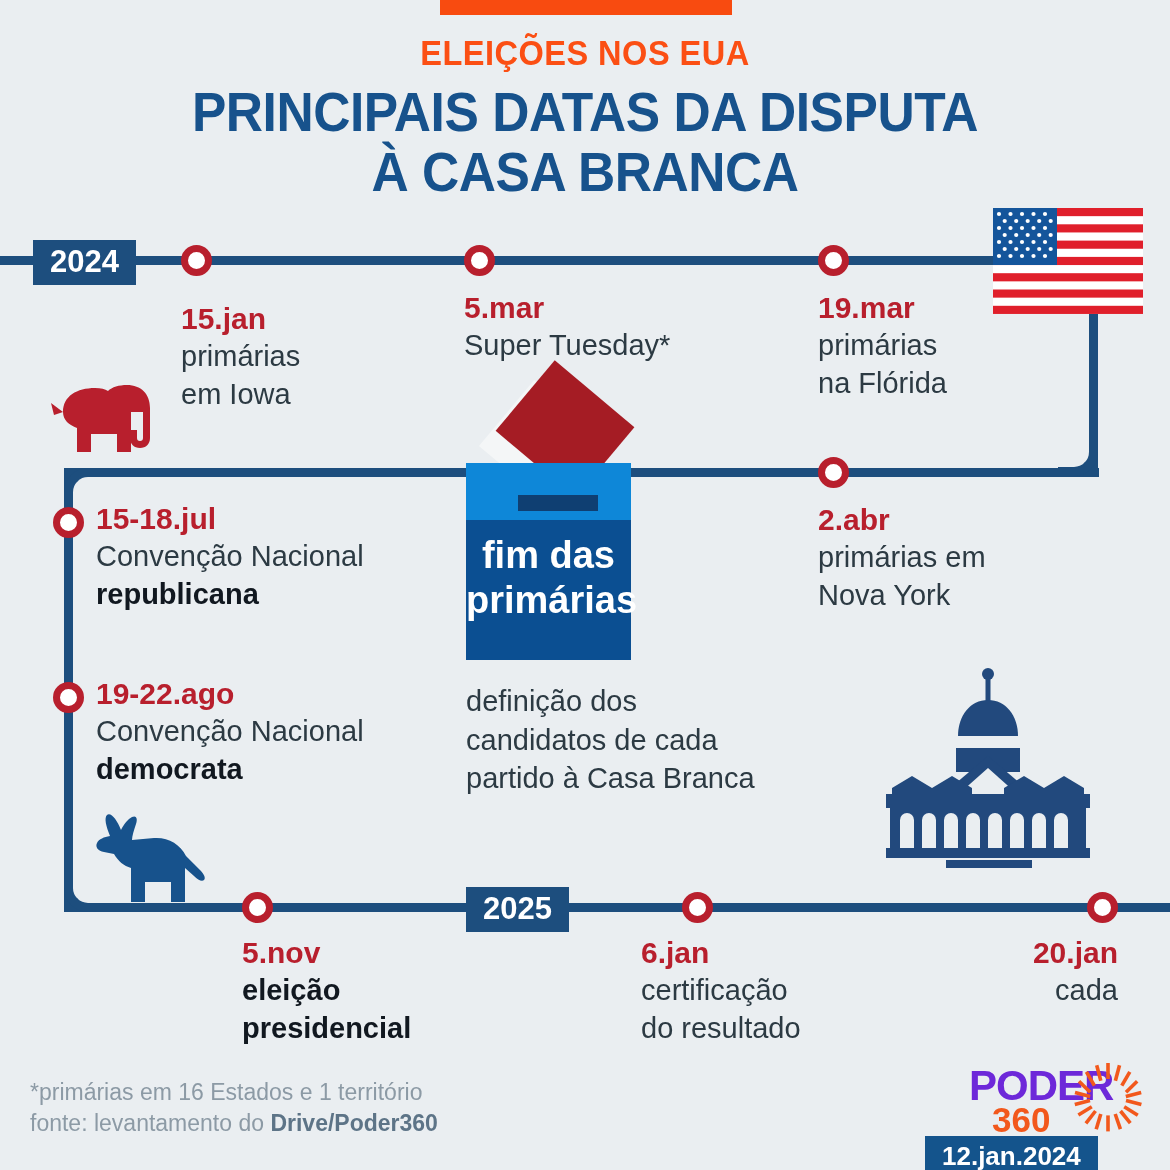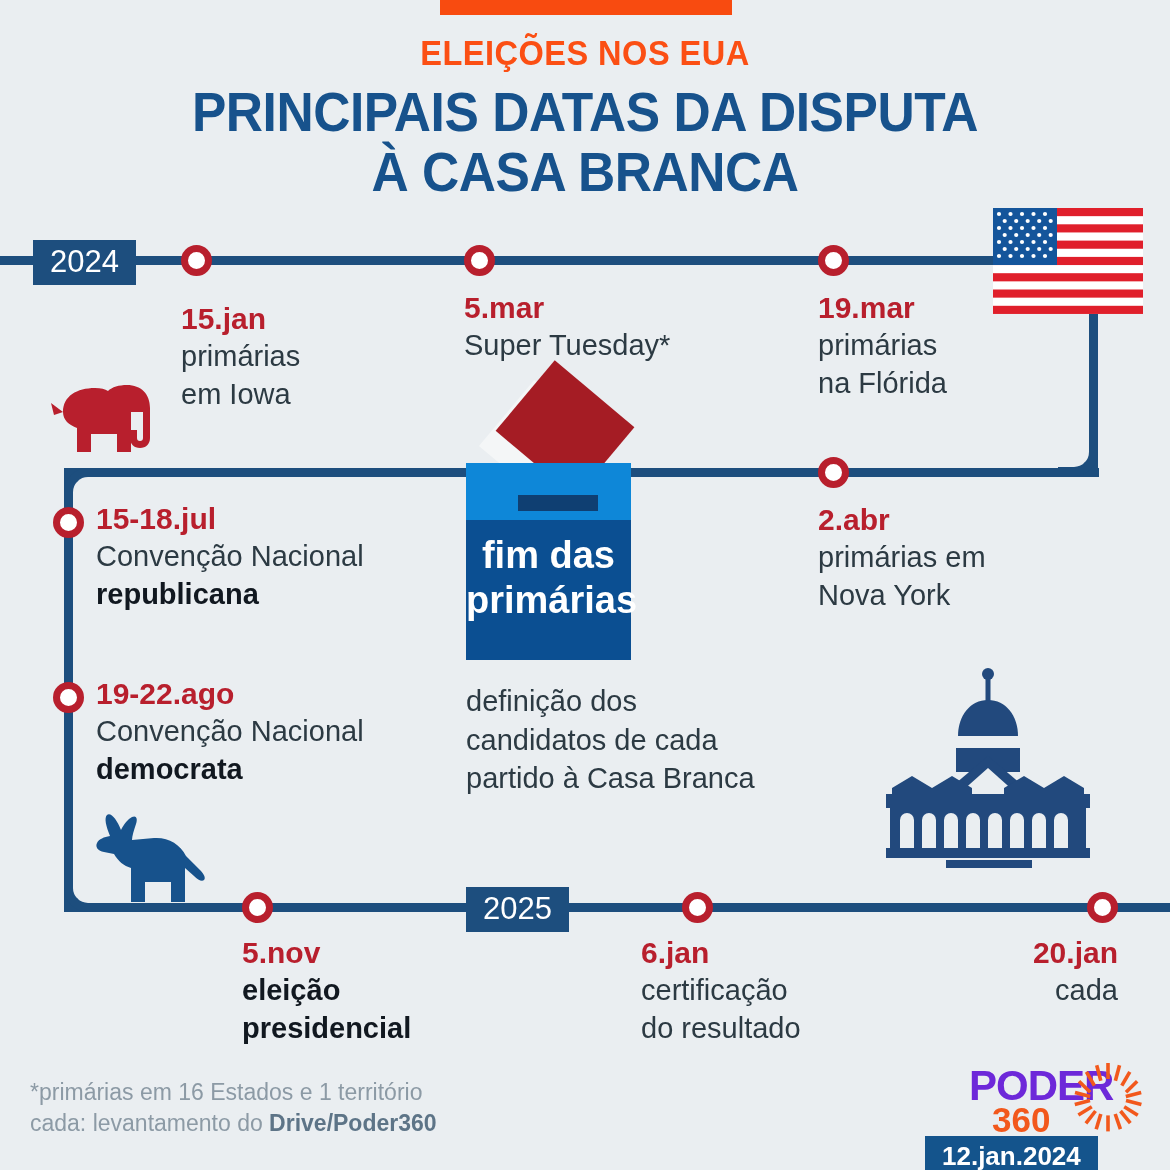--- a/index.html
+++ b/index.html
@@ -62,21 +62,21 @@
   #spine-right { left:1089px; top:300px; width:9px; height:176px; background:#1d4e7e; }
   #corner-br {
     left:1058px; top:436px; width:40px; height:40px;
     border-left:none; border-top:none;
     border-bottom-right-radius:24px;
   }
 
   
   .year-chip {
     background:#1d4e7e; color:#ffffff;
-    font-size:31px; font-weight:normal;
+    font-size:31px; font-weight:bold;
     padding:6px 17px 8px;
     line-height:1;
   }
   #year-2024 { left:33px; top:240px; }
   #year-2025 { left:466px; top:887px; }
 
   
   .node {
     width:31px; height:31px; border-radius:50%;
     background:#ffffff; border:7px solid #b81f2d;
@@ -375,21 +375,21 @@
         <path d="M138 172 a7 7 0 0 1 14 0 v28 h-14 Z"></path>
         <path d="M160 172 a7 7 0 0 1 14 0 v28 h-14 Z"></path>
         <path d="M182 172 a7 7 0 0 1 14 0 v28 h-14 Z"></path>
       </g>
       <rect x="74" y="212" width="86" height="8"></rect>
     </g>
   </svg>
 
   <div class="abs" id="footnote">
     <span>*primárias em 16 Estados e 1 território</span><br>
-    <span>cada: levantamento do </span><b>Drive/Poder360</b>
+    <span>fonte: levantamento do </span><b>Drive/Poder360</b>
   </div>
 
   <div class="abs" id="logo">
     <div id="logo-poder">PODER</div>
     <div id="logo-360">360</div>
     <svg id="logo-sun" viewBox="0 0 74 74">
       <g stroke="#f2581c" stroke-width="3.6" stroke-linecap="butt">
         <line x1="37" y1="3" x2="37" y2="19"></line>
         <line x1="48.5" y1="5.3" x2="44.4" y2="20.7"></line>
         <line x1="58.8" y1="11.8" x2="50.8" y2="25.6"></line>

